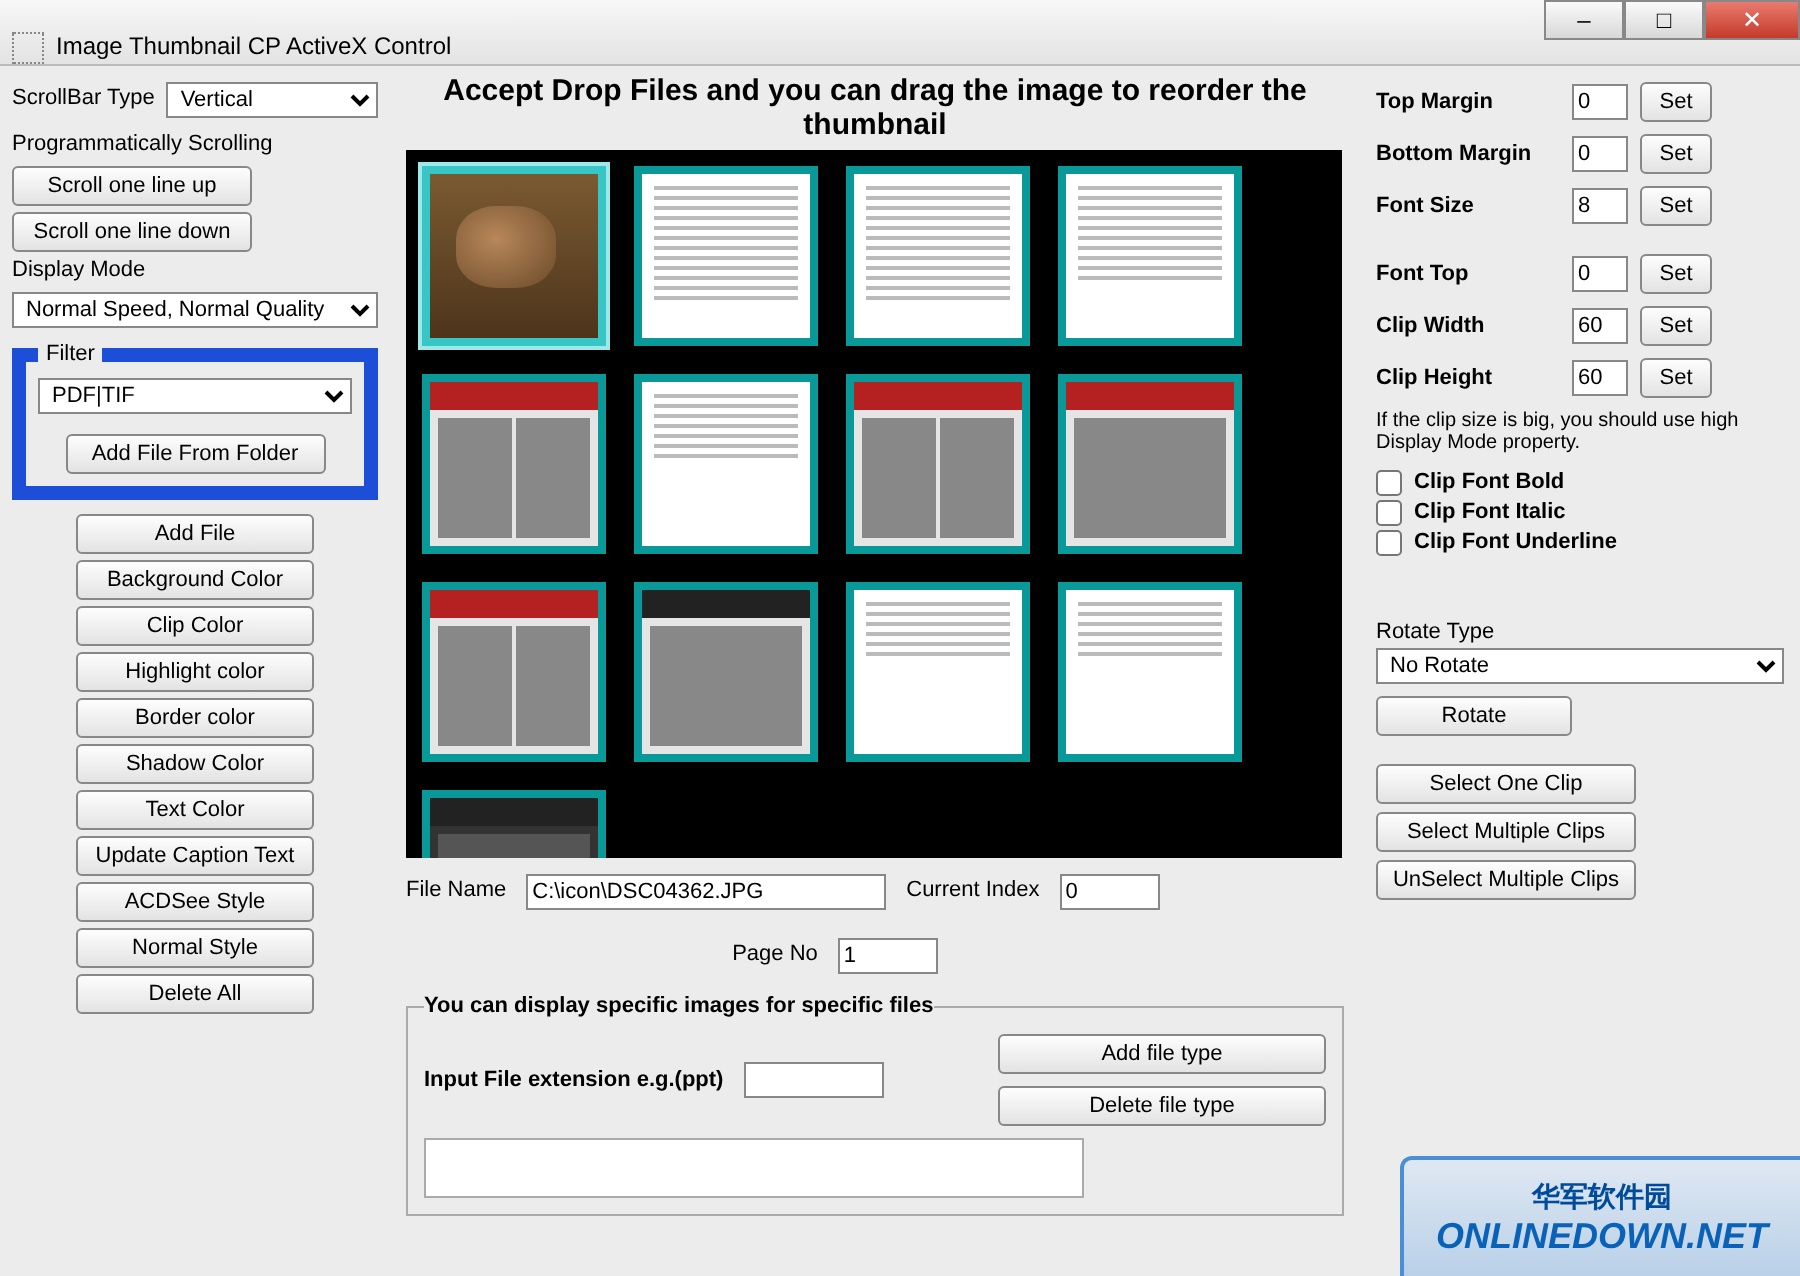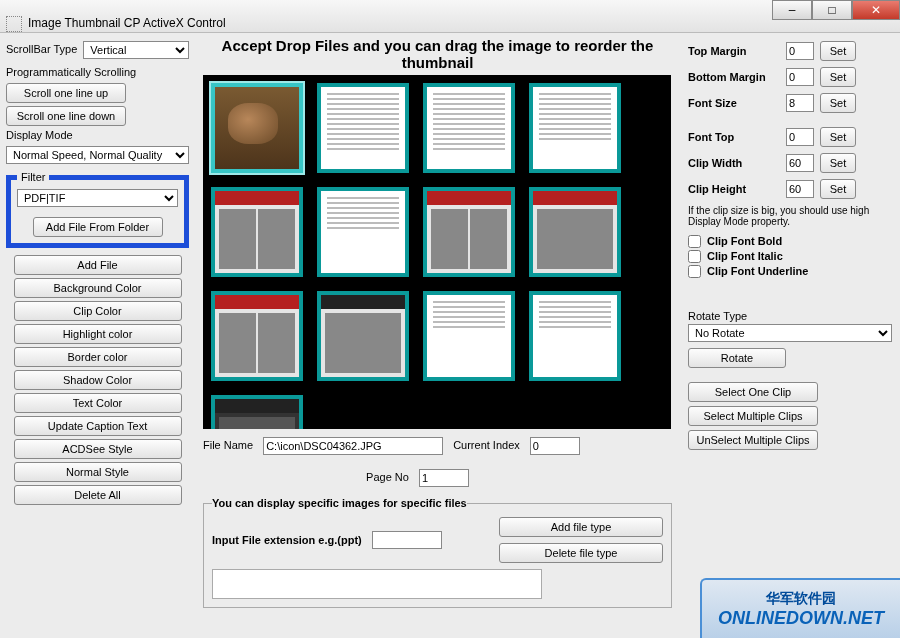--- a/index.html
+++ b/index.html
@@ -75,23 +75,23 @@
   font-family: inherit;
   font-size: 11px;
   background: linear-gradient(#fdfdfd,#e3e3e3);
   border: 1px solid #888;
   border-radius: 3px;
   padding: 3px 6px;
   cursor: pointer;
   text-align: center;
 }
 .btn.sm { padding: 1px 6px; height: 20px; }
-.btn.w140 { width: 168px; margin: 0 auto; }
+.btn.w140 { width: 119px; margin: 0 auto; }
 .fieldset {
-  border: 5px solid #1d4ed8;
+  border: 7px solid #1d4ed8;
   padding: 6px;
   margin: 4px 0;
 }
 .fieldset legend { font-size: 11px; padding: 0 4px; }
 .heading {
   font-size: 15px;
   font-weight: bold;
   text-align: center;
   margin-bottom: 4px;
 }

